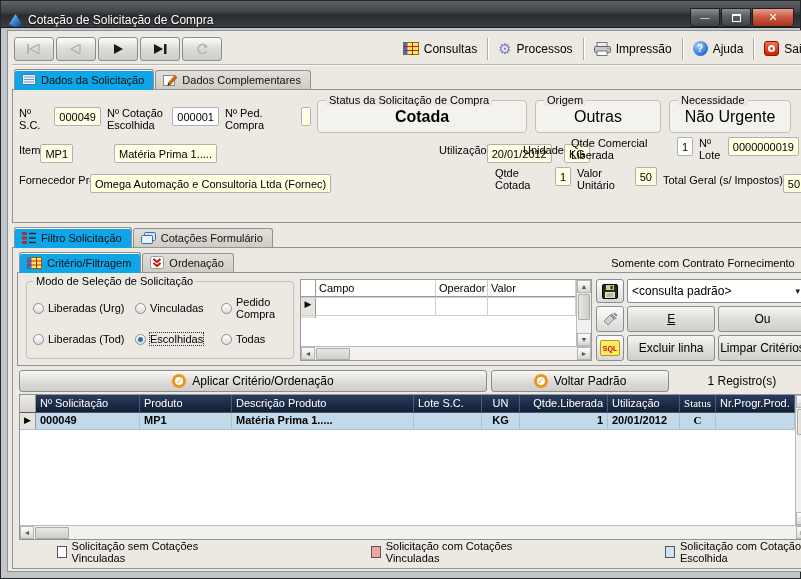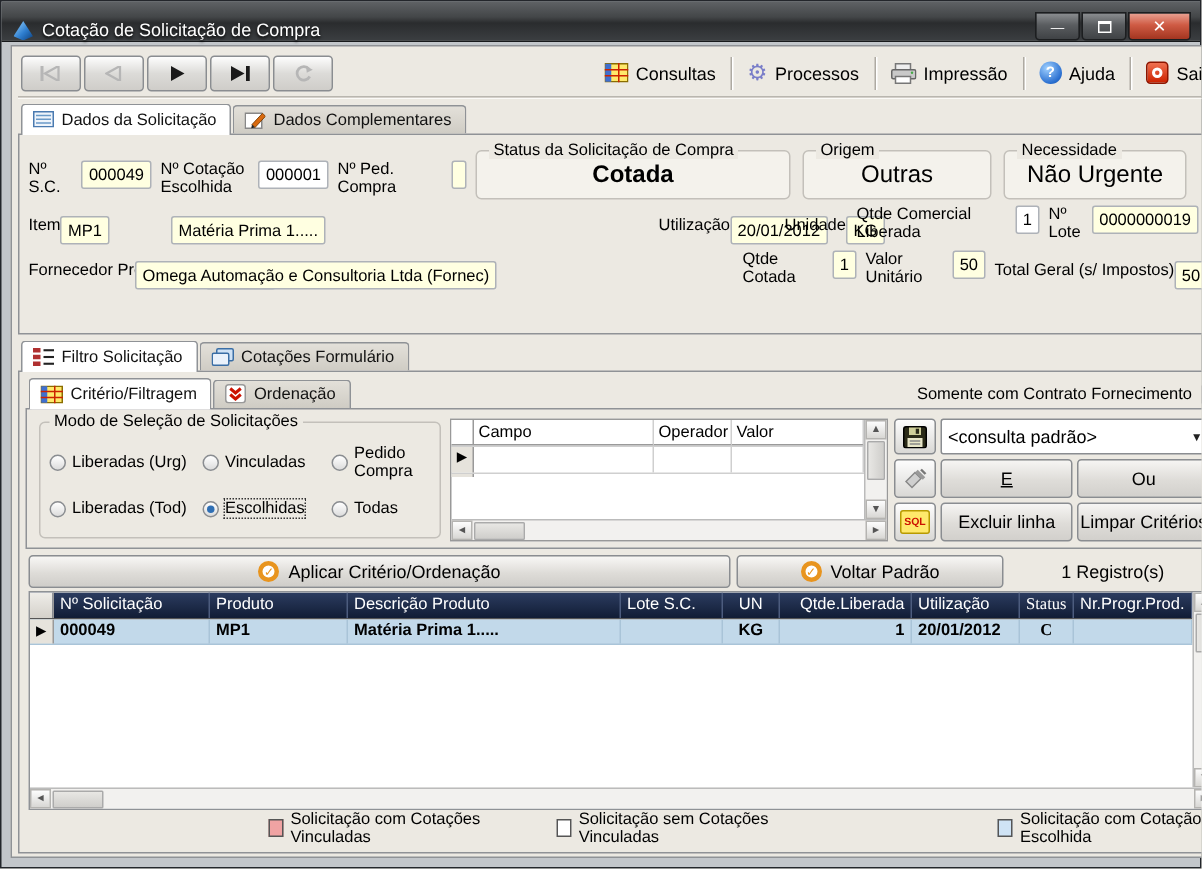--- a/index.html
+++ b/index.html
@@ -41,21 +41,21 @@
   .icon-exit { width:15px; height:15px; border-radius:3px; background:linear-gradient(180deg,#f07050,#cc2200); border:1px solid #8d1500;
                display:flex; align-items:center; justify-content:center; }
   .icon-exit i { display:block; width:7px; height:7px; border:2px solid #fff; border-radius:50%; }
   .icon-gear { font-size:15px; color:#7a7ec9; line-height:1; }
 
   
   .tabs { display:flex; align-items:flex-end; height:21px; flex:0 0 21px; padding-left:2px; position:relative; z-index:2; }
   .tab { display:flex; align-items:center; gap:5px; padding:2px 9px 3px 7px; margin-right:1px; height:19px;
          border:1px solid #8f9296; border-bottom:none; border-radius:3px 3px 0 0;
          background:linear-gradient(180deg,#e3e0d9,#cfccc4); color:#111; cursor:default; }
-  .tab.active { background:#ffffff; height:21px; margin-bottom:-1px; box-shadow:inset 0 1px 0 #fff; }
+  .tab.active { background:#0ea5e9; height:21px; margin-bottom:-1px; box-shadow:inset 0 1px 0 #fff; }
   .panel { border:1px solid #8f9296; background:#ece9e2; position:relative; z-index:1; }
 
   
   .panel.form { flex:0 0 134px; padding:4px 6px; }
   .frow { display:flex; align-items:flex-end; margin-bottom:4px; }
   .fld { display:flex; flex-direction:row; margin-right:6px; }
   .fld label { margin-bottom:2px; }
   .input { height:19px; border:1px solid #aeb2b8; border-radius:2px; background:#ffffe1; padding:2px 4px; line-height:14px; }
   .input.white { background:#fff; }
   .input.right { text-align:right; }
@@ -380,21 +380,21 @@
             <span>Ordenação</span>
           </span>
           <span class="contract">
             <span>Somente com Contrato Fornecimento</span>
             <span class="checkbox"></span>
           </span>
         </div>
 
         <div class="panel criteria">
           <div class="selbox">
-            <span class="glabel">Modo de Seleção de Solicitações</span>
+            <span class="glabel">Modo de Seleção de Solicitação</span>
             <div class="radio-grid">
               <span class="radio">
                     <span class="rdot"></span>
                     <span class="rlabel">Liberadas (Urg)</span>
                   </span>
               <span class="radio">
                     <span class="rdot"></span>
                     <span class="rlabel">Vinculadas</span>
                   </span>
               <span class="radio">
@@ -536,28 +536,28 @@
             </div>
           </div>
           <div class="hscroll">
             <span class="sbtn">◄</span>
             <span class="sthumb-h"></span>
             <span class="sbtn" style="margin-left:auto;">►</span>
           </div>
         </div>
 
         <div class="legend">
+          <span class="leg-item li1">
+            <span class="sw" style="background: rgb(255, 255, 255);"></span>
+            <span>Solicitação sem Cotações Vinculadas</span>
+          </span>
           <span class="leg-item li2">
             <span class="sw" style="background: rgb(240, 163, 163);"></span>
             <span>Solicitação com Cotações Vinculadas</span>
           </span>
-          <span class="leg-item li1">
-            <span class="sw" style="background: rgb(255, 255, 255);"></span>
-            <span>Solicitação sem Cotações Vinculadas</span>
-          </span>
           <span class="leg-item li3">
             <span class="sw" style="background: rgb(207, 227, 245);"></span>
             <span>Solicitação com Cotação Escolhida</span>
           </span>
         </div>
 
       </div>
     </div>
 
   </div>

